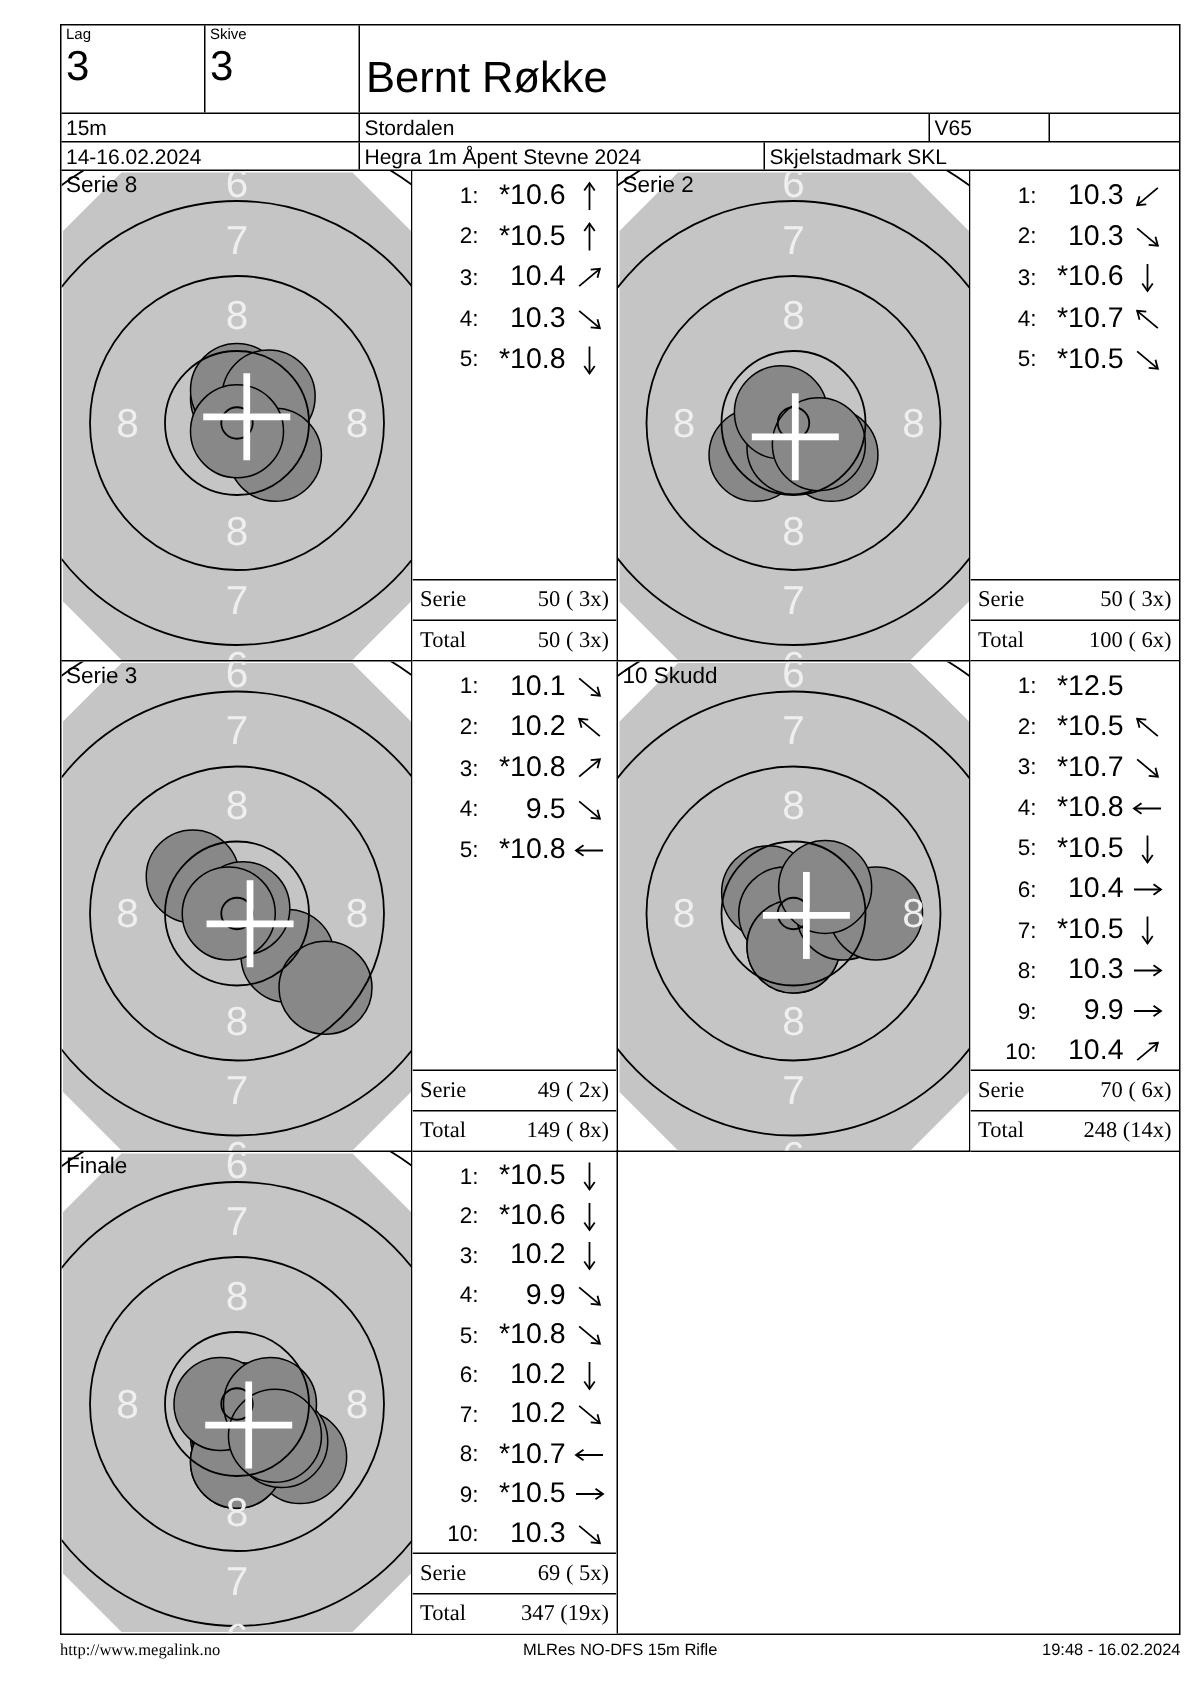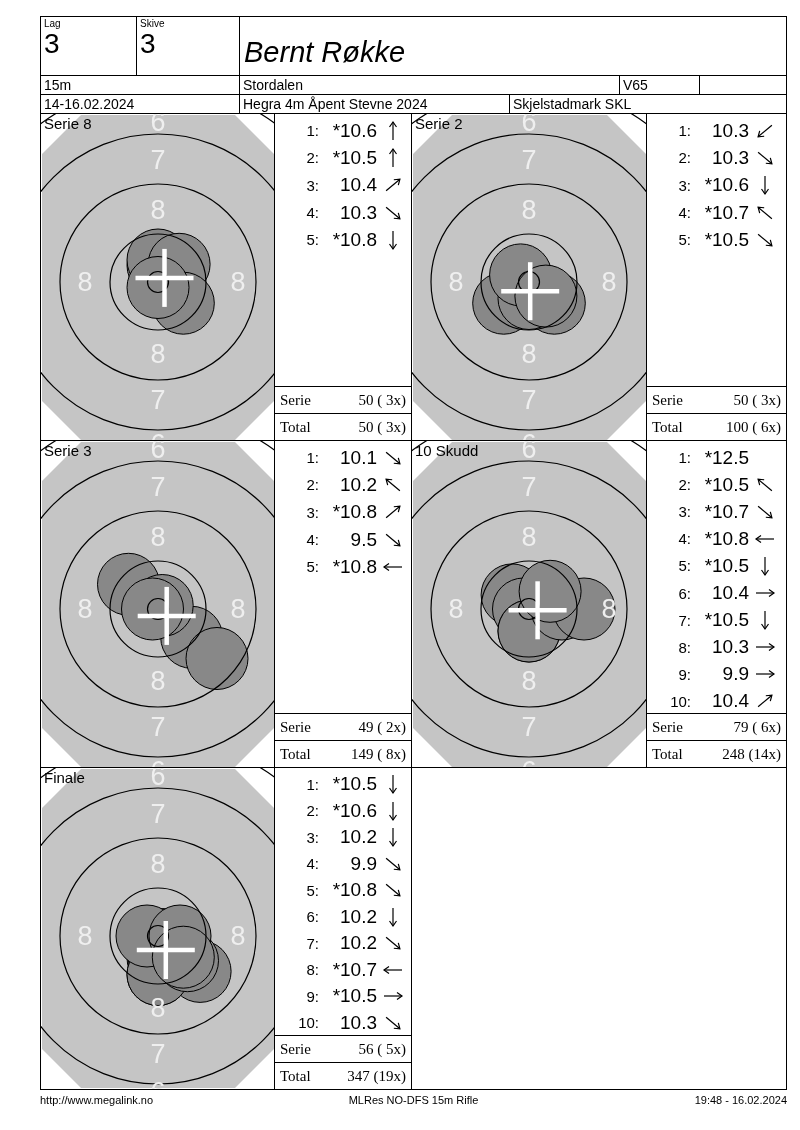--- a/index.html
+++ b/index.html
@@ -9,21 +9,21 @@
          border:1px solid #000;box-sizing:border-box;}
   
   .hrow{display:flex;border-bottom:1px solid #000;}
   .hrow1{height:58px;}
   .hrow2{height:18px;}
   .hrow3{height:18px;}
   .hcell{border-right:1px solid #000;box-sizing:border-box;overflow:hidden;position:relative;}
   .hcell.no-r{border-right:none;}
   .tiny-label{font-size:10px;line-height:11px;padding:1px 0 0 3px;}
   .big-value{font-size:28px;line-height:30px;padding-left:3px;}
-  .name-cell{display:flex;align-items:flex-end;font-style:italic;}
+  .name-cell{display:flex;align-items:flex-end;}
   .shooter-name{font-size:29px;line-height:33px;padding:0 0 6px 4px;white-space:nowrap;}
   .mid-text{font-size:14px;line-height:18px;padding-left:3px;white-space:nowrap;}
   
   .grid{display:grid;grid-template-columns:234px 137px 235px 139px;
         grid-template-rows:327px 327px 321px;}
   .tcell{position:relative;border-right:1px solid #000;border-bottom:1px solid #000;
          box-sizing:border-box;overflow:hidden;}
   .scell{position:relative;border-right:1px solid #000;border-bottom:1px solid #000;
          box-sizing:border-box;overflow:hidden;background:#fff;}
   .no-r{border-right:none;}
@@ -33,21 +33,21 @@
   .shot-list{padding-top:3px;}
   .shot-row{display:flex;align-items:center;}
   .sn{width:44px;text-align:right;font-size:15px;}
   .sv{width:58px;text-align:right;font-size:19px;}
   .sa{width:32px;display:flex;justify-content:center;align-items:center;}
   .totals{position:absolute;bottom:0;left:0;right:0;background:#fff;font-family:Liberation Serif, serif;}
   .tot-row{height:27px;box-sizing:border-box;border-top:1px solid #000;display:flex;
            justify-content:space-between;align-items:center;padding:0 5px;font-size:15px;}
   
   .footer{position:absolute;left:40px;top:1094px;width:747px;font-size:11px;}
-  .f-left{position:absolute;left:0;top:0;}
+  .f-left{position:absolute;left:0;top:0;font-family:Liberation Serif, serif;}
   .f-center{position:absolute;left:50%;transform:translateX(-50%);top:0;}
   .f-right{position:absolute;right:0;top:0;}
 </style>
 </head>
 <body>
 
 <div class="page">
   <div class="frame">
 
     <div class="hrow hrow1">
@@ -75,21 +75,21 @@
         <div class="mid-text">V65</div>
       </div>
       <div class="hcell no-r" style="width:86px"></div>
     </div>
 
     <div class="hrow hrow3">
       <div class="hcell" style="width:199px">
         <div class="mid-text">14-16.02.2024</div>
       </div>
       <div class="hcell" style="width:270px">
-        <div class="mid-text">Hegra 4m Åpent Stevne 2024</div>
+        <div class="mid-text">Hegra 1m Åpent Stevne 2024</div>
       </div>
       <div class="hcell no-r" style="width:276px">
         <div class="mid-text">Skjelstadmark SKL</div>
       </div>
     </div>
 
     <div class="grid" id="content-grid">
   <div class="tcell">
           <svg width="234" height="327" viewBox="0 0 234 327" xmlns="http://www.w3.org/2000/svg" style="display:block">
             <polygon points="40,1 194,1 233,40 233,287 194,326 40,326 1,287 1,40" fill="#c5c5c5"></polygon>
@@ -548,21 +548,21 @@
                     <line x1="-9" y1="0" x2="9" y2="0"></line>
                     <polyline points="4,-3.5 9,0 4,3.5"></polyline>
                   </g>
                 </svg>
               </span>
             </div>
           </div>
     <div class="totals">
       <div class="tot-row">
         <span class="tl">Serie</span>
-        <span class="tv">79 ( 6x)</span>
+        <span class="tv">70 ( 6x)</span>
       </div>
       <div class="tot-row">
         <span class="tl">Total</span>
         <span class="tv">248 (14x)</span>
       </div>
     </div>
   </div>
 
   <div class="tcell no-b">
           <svg width="234" height="321" viewBox="0 0 234 321" xmlns="http://www.w3.org/2000/svg" style="display:block">
@@ -717,21 +717,21 @@
                     <line x1="-9" y1="0" x2="9" y2="0"></line>
                     <polyline points="4,-3.5 9,0 4,3.5"></polyline>
                   </g>
                 </svg>
               </span>
             </div>
           </div>
     <div class="totals">
       <div class="tot-row">
         <span class="tl">Serie</span>
-        <span class="tv">56 ( 5x)</span>
+        <span class="tv">69 ( 5x)</span>
       </div>
       <div class="tot-row">
         <span class="tl">Total</span>
         <span class="tv">347 (19x)</span>
       </div>
     </div>
   </div>
 <div class="filler" style="grid-column: 3 / span 2;"></div>
       </div>
   </div>

